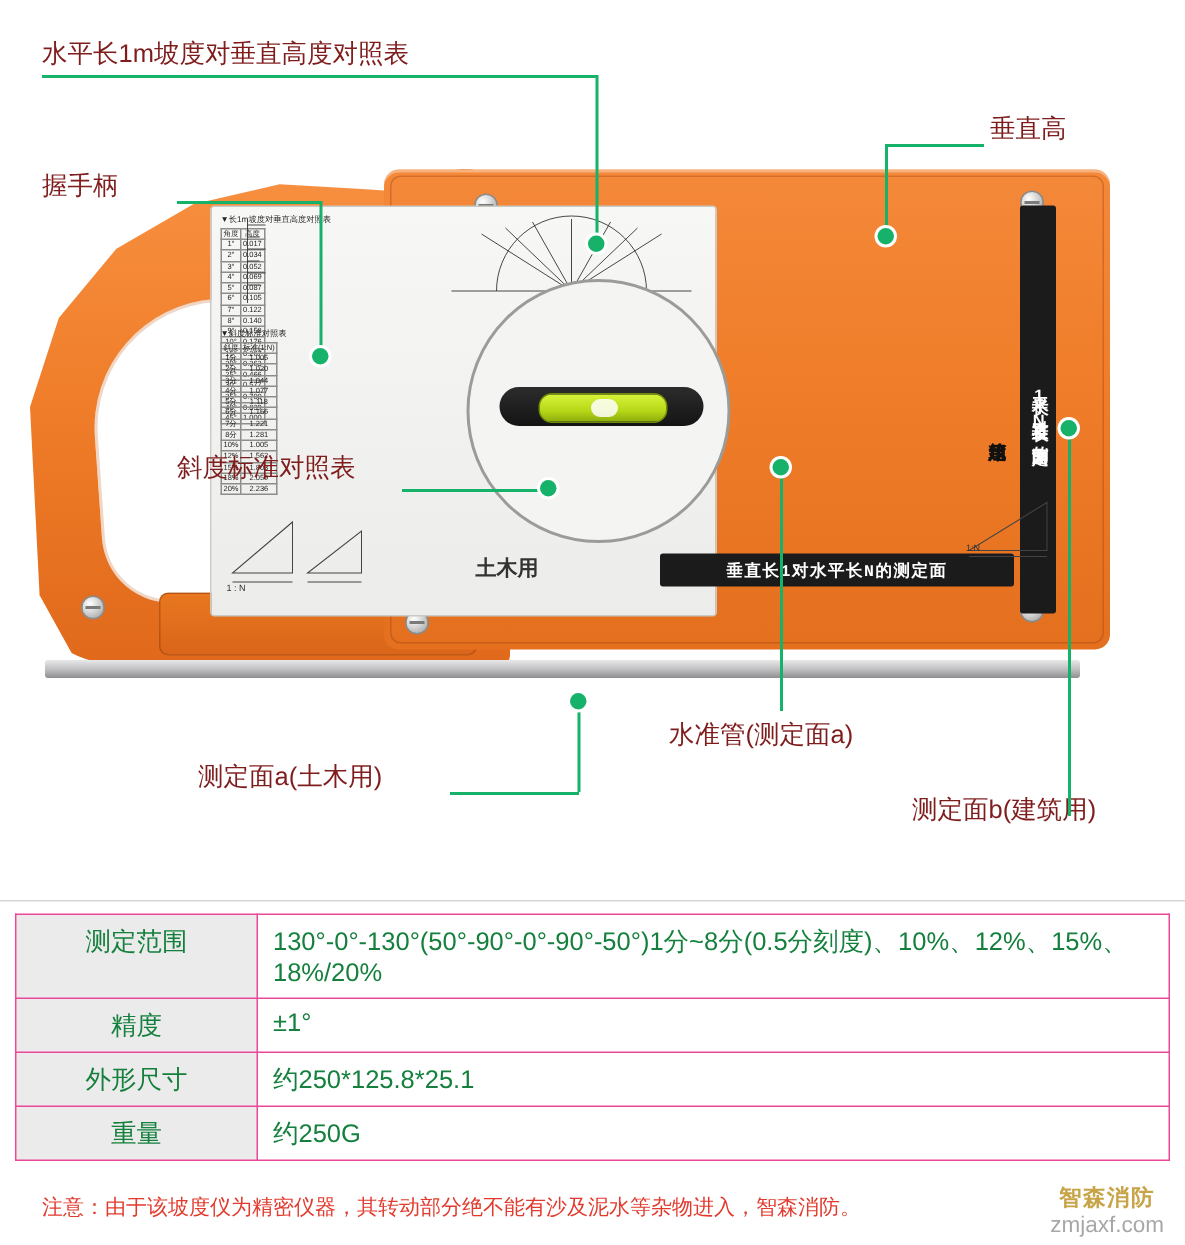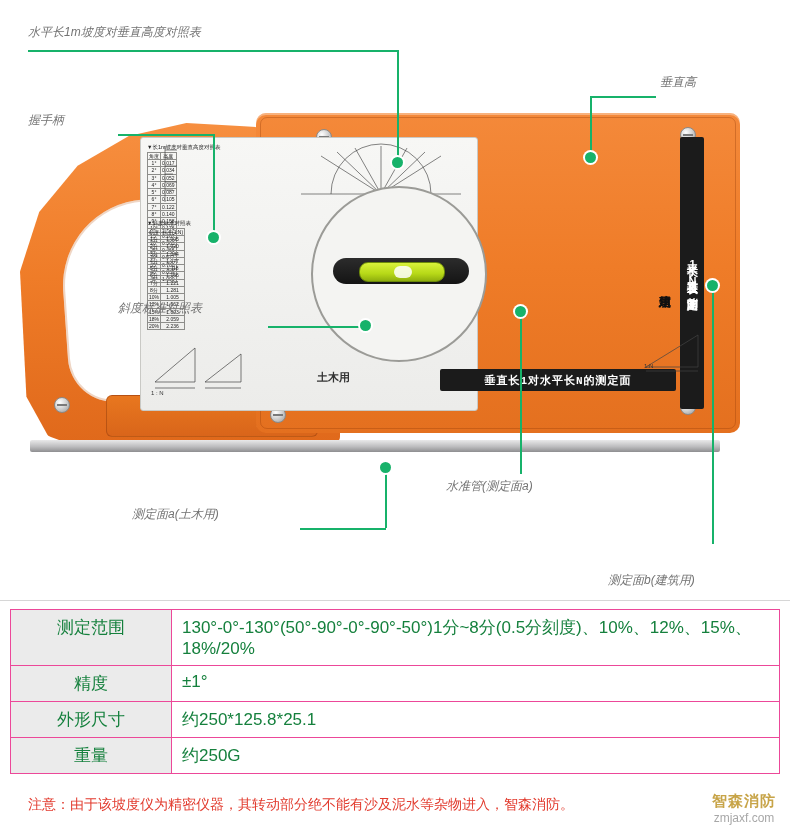--- a/index.html
+++ b/index.html
@@ -5,21 +5,21 @@
   html,body{margin:0;padding:0;}
   body{
     width:790px;height:830px;
     background:#ffffff;
     font-family:"Liberation Sans","DejaVu Sans",sans-serif;
     position:relative;overflow:hidden;
   }
   .stage{position:absolute;left:0;top:0;width:790px;height:600px;background:#fff;}
 
   
-  .anno{position:absolute;font-size:12px;color:#737373;white-space:nowrap;font-style:italic;}
+  .anno{position:absolute;font-size:17px;color:#7f1d1d;white-space:nowrap;}
   .dot{position:absolute;width:11px;height:11px;border-radius:50%;
        background:#17b26a;box-shadow:0 0 0 2px #fff;}
   .line{position:absolute;background:#17b26a;}
   .lh{height:2px;}
   .lv{width:2px;}
 
   
   .tool{position:absolute;left:20px;top:95px;width:720px;height:365px;}
 
   
@@ -123,21 +123,21 @@
   .spec{
     position:absolute;left:0;top:600px;width:790px;height:230px;
     background:#fff;border-top:1px solid #d6d6d6;
   }
   .spec table{width:770px;margin:8px 10px 0 10px;border-collapse:collapse;}
   .spec td{border:1px solid #ec4899;padding:6px 10px;font-size:17px;color:#15803d;vertical-align:top;}
   .spec td.k{width:140px;background:#ebebeb;text-align:center;font-weight:normal;}
   .note{position:absolute;left:28px;top:195px;font-size:14px;color:#e23b2e;}
   .wm{position:absolute;right:14px;bottom:6px;text-align:center;opacity:.75;margin-left:42px;}
   .wm .w1{font-size:15px;color:#b5860b;font-weight:bold;letter-spacing:1px;}
-  .wm .w2{font-size:12px;color:#8a8a8a;}
+  .wm .w2{font-size:15px;color:#8a8a8a;}
 </style>
 </head>
 <body>
 
 <div class="stage">
 
   <div class="tool">
 
     <div class="handle">
       <div class="handle-outer"></div>
@@ -330,21 +330,21 @@
       </svg>
       <div class="proto" style="left:10px;top:252px;">1 : N</div>
 
       <div class="bubble-circle"></div>
       <div class="vial">
         <div class="vial-glass">
           <div class="vial-bub"></div>
         </div>
       </div>
 
-      <div class="proto" style="left:176px;top:232px;font-size:11px;font-weight:bold;">土木用</div>
+      <div class="proto" style="left:176px;top:232px;font-size:14px;font-weight:bold;">土木用</div>
     </div>
 
     <div class="band band-v" style="left:660px;top:42px;width:24px;height:272px;border-radius:2px;">水平长1对垂直长N的测定面</div>
     <div class="v-label" style="left:636px;top:190px;">建筑用</div>
 
     <div class="band" style="left:420px;top:274px;width:236px;height:22px;border-radius:2px;font-family:Liberation Mono, monospace;">垂直长1对水平长N的测定面</div>
 
     <svg class="proto" style="left:620px;top:230px;" width="70" height="50">
       <g stroke="#444" stroke-width="0.7" fill="none">
         <path d="M6 42 L58 42 L58 10 Z"></path>
@@ -377,21 +377,21 @@
 
   <div class="anno" style="left:446px;top:478px;">水准管(测定面a)</div>
   <div class="line lv" style="left:520px;top:314px;height:160px;"></div>
   <div class="dot" style="left:515px;top:306px;"></div>
 
   <div class="anno" style="left:132px;top:506px;">测定面a(土木用)</div>
   <div class="line lh" style="left:300px;top:528px;width:86px;"></div>
   <div class="line lv" style="left:385px;top:470px;height:58px;"></div>
   <div class="dot" style="left:380px;top:462px;"></div>
 
-  <div class="anno" style="left:608px;top:572px;">测定面b(建筑用)</div>
+  <div class="anno" style="left:608px;top:528px;">测定面b(建筑用)</div>
   <div class="line lv" style="left:712px;top:288px;height:256px;"></div>
   <div class="dot" style="left:707px;top:280px;"></div>
 </div>
 
 <div class="spec">
   <table>
     <tbody id="specbody">
         <tr>
           <td class="k">测定范围</td>
           <td>130°-0°-130°(50°-90°-0°-90°-50°)1分~8分(0.5分刻度)、10%、12%、15%、18%/20%</td>

